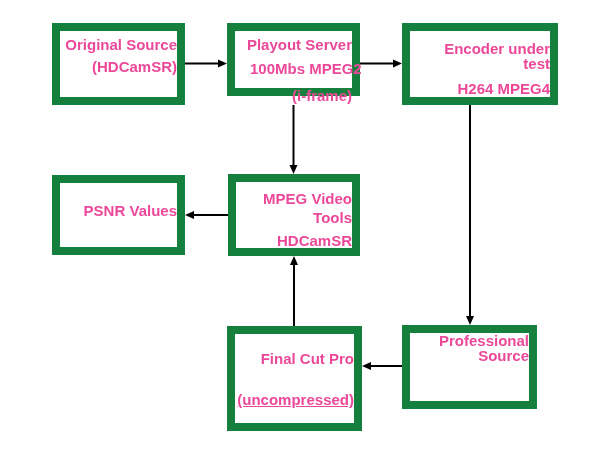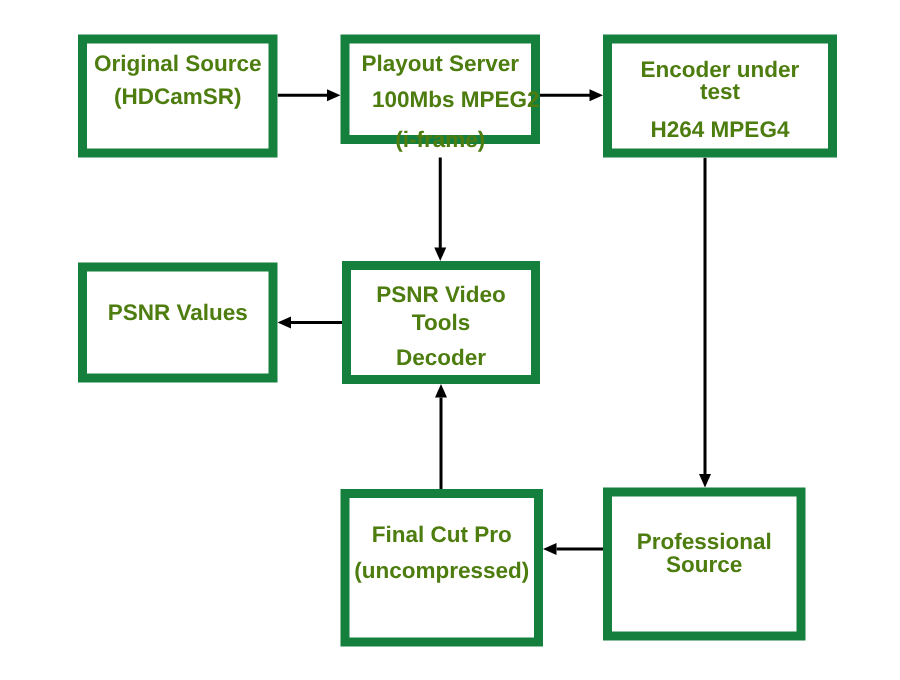--- a/index.html
+++ b/index.html
@@ -1,40 +1,40 @@
 <!DOCTYPE html>
 <html><head>
 <meta charset="utf-8">
 <style>
   html,body{margin:0;padding:0;background:#ffffff;}
   .stage{
     position:relative;width:600px;height:453px;background:#ffffff;
     font-family:"Liberation Sans", sans-serif;overflow:hidden;
   }
   .node{
-    position:absolute;background:#ffffff;border:6px solid #15803d;
-    box-sizing:border-box;text-align:center;color:#4d7c0f;
+    position:absolute;background:#ffffff;border:8px solid #15803d;
+    box-sizing:border-box;text-align:right;color:#ec4899;
     font-weight:bold;font-size:15px;
   }
   .nl{line-height:22px;white-space:nowrap;}
   .tight{line-height:15px;}
   .mid{line-height:19px;}
   
   #n-original{left:52px;top:23px;width:133px;height:82px;padding-top:3px;}
   #n-playout{left:227px;top:23px;width:133px;height:73px;padding-top:3px;}
   #n-playout .nl:nth-child(2){margin-top:2px;padding-left:15px;}
   #n-playout .nl:nth-child(3){margin-top:5px;}
   #n-encoder{left:402px;top:23px;width:156px;height:82px;padding-top:10px;}
   #n-encoder .nl:nth-child(3){margin-top:7px;}
   #n-psnr{left:52px;top:175px;width:133px;height:80px;padding-top:17px;}
   #n-mpegtools{left:228px;top:174px;width:132px;height:82px;padding-top:7px;}
   #n-mpegtools .nl:nth-child(3){margin-top:3px;}
   #n-finalcut{left:227px;top:326px;width:135px;height:105px;padding-top:14px;}
-  #n-finalcut .nl:nth-child(2){margin-top:2px;}
-  #n-decoder{left:402px;top:325px;width:135px;height:102px;padding-top:23px;}
+  #n-finalcut .nl:nth-child(2){margin-top:19px;text-decoration:underline;}
+  #n-decoder{left:402px;top:325px;width:135px;height:84px;}
   svg.arrows{position:absolute;left:0;top:0;pointer-events:none;}
   svg.arrows line{stroke:#000000;stroke-width:2;}
   svg.arrows polygon{fill:#000000;stroke:none;}
 </style>
 </head>
 <body>
 
 <div class="stage">
 
   <svg class="arrows" width="600" height="453">
@@ -83,23 +83,23 @@
     <div class="nl tight">Encoder under</div>
     <div class="nl tight">test</div>
     <div class="nl">H264 MPEG4</div>
   </div>
 
   <div class="node" id="n-psnr">
     <div class="nl">PSNR Values</div>
   </div>
 
   <div class="node" id="n-mpegtools">
-    <div class="nl mid">PSNR Video</div>
+    <div class="nl mid">MPEG Video</div>
     <div class="nl mid">Tools</div>
-    <div class="nl">Decoder</div>
+    <div class="nl">HDCamSR</div>
   </div>
 
   <div class="node" id="n-finalcut">
     <div class="nl">Final Cut Pro</div>
     <div class="nl">(uncompressed)</div>
   </div>
 
   <div class="node" id="n-decoder">
     <div class="nl tight">Professional</div>
     <div class="nl tight">Source</div>

